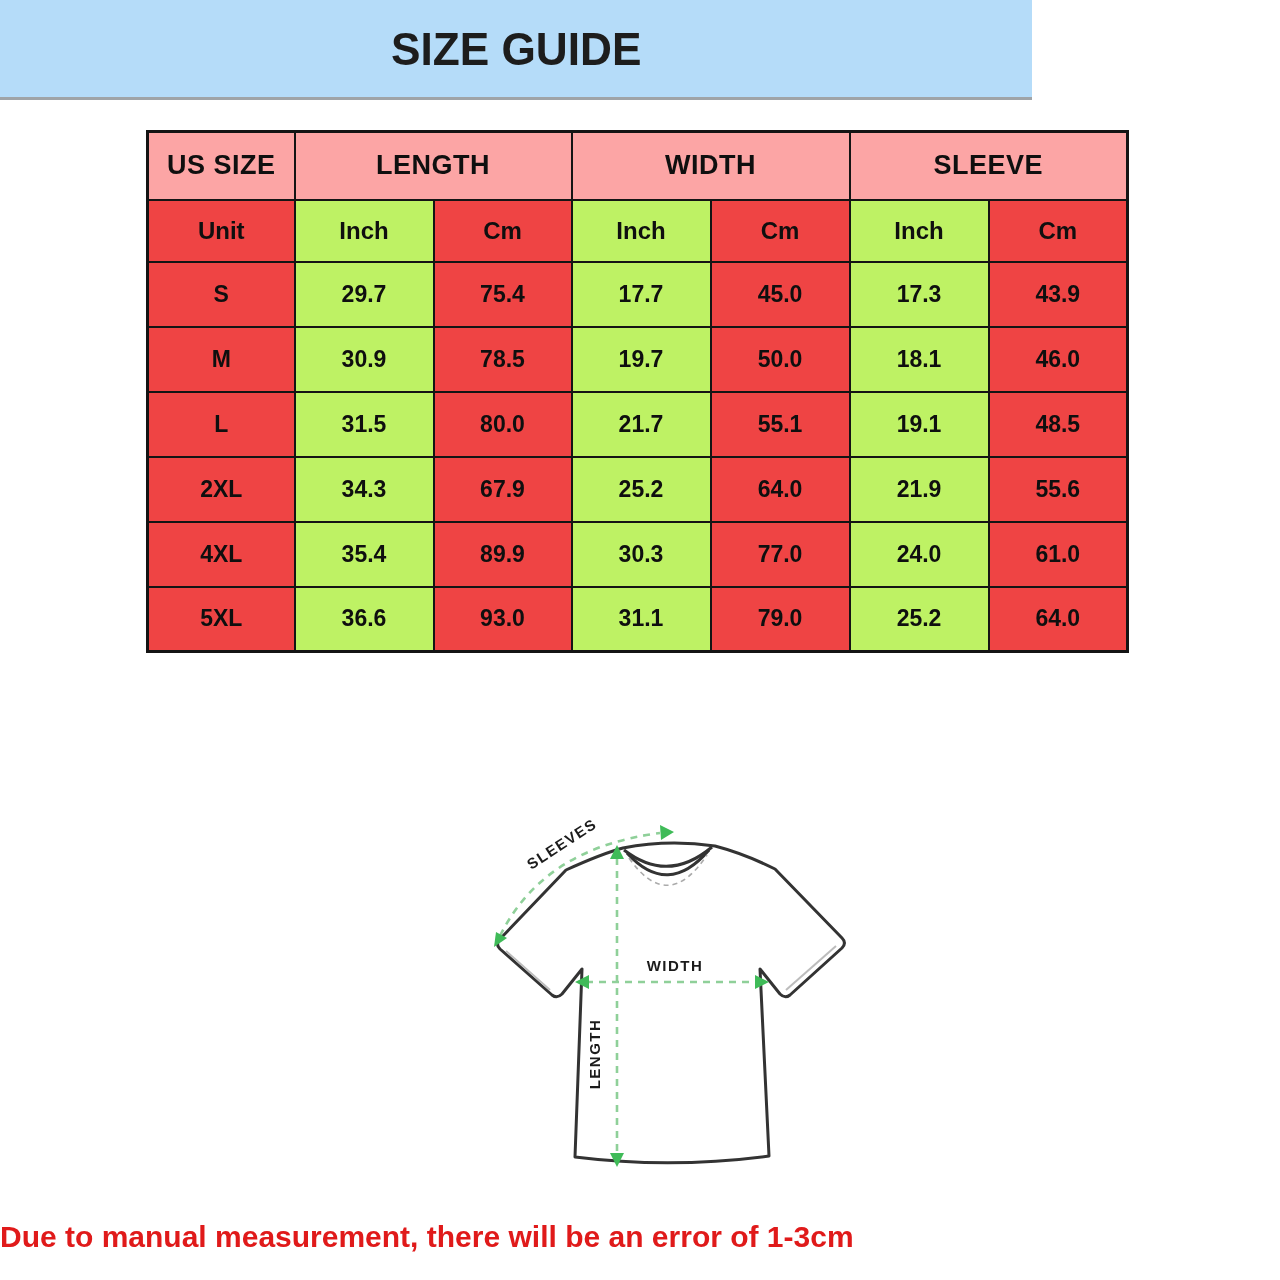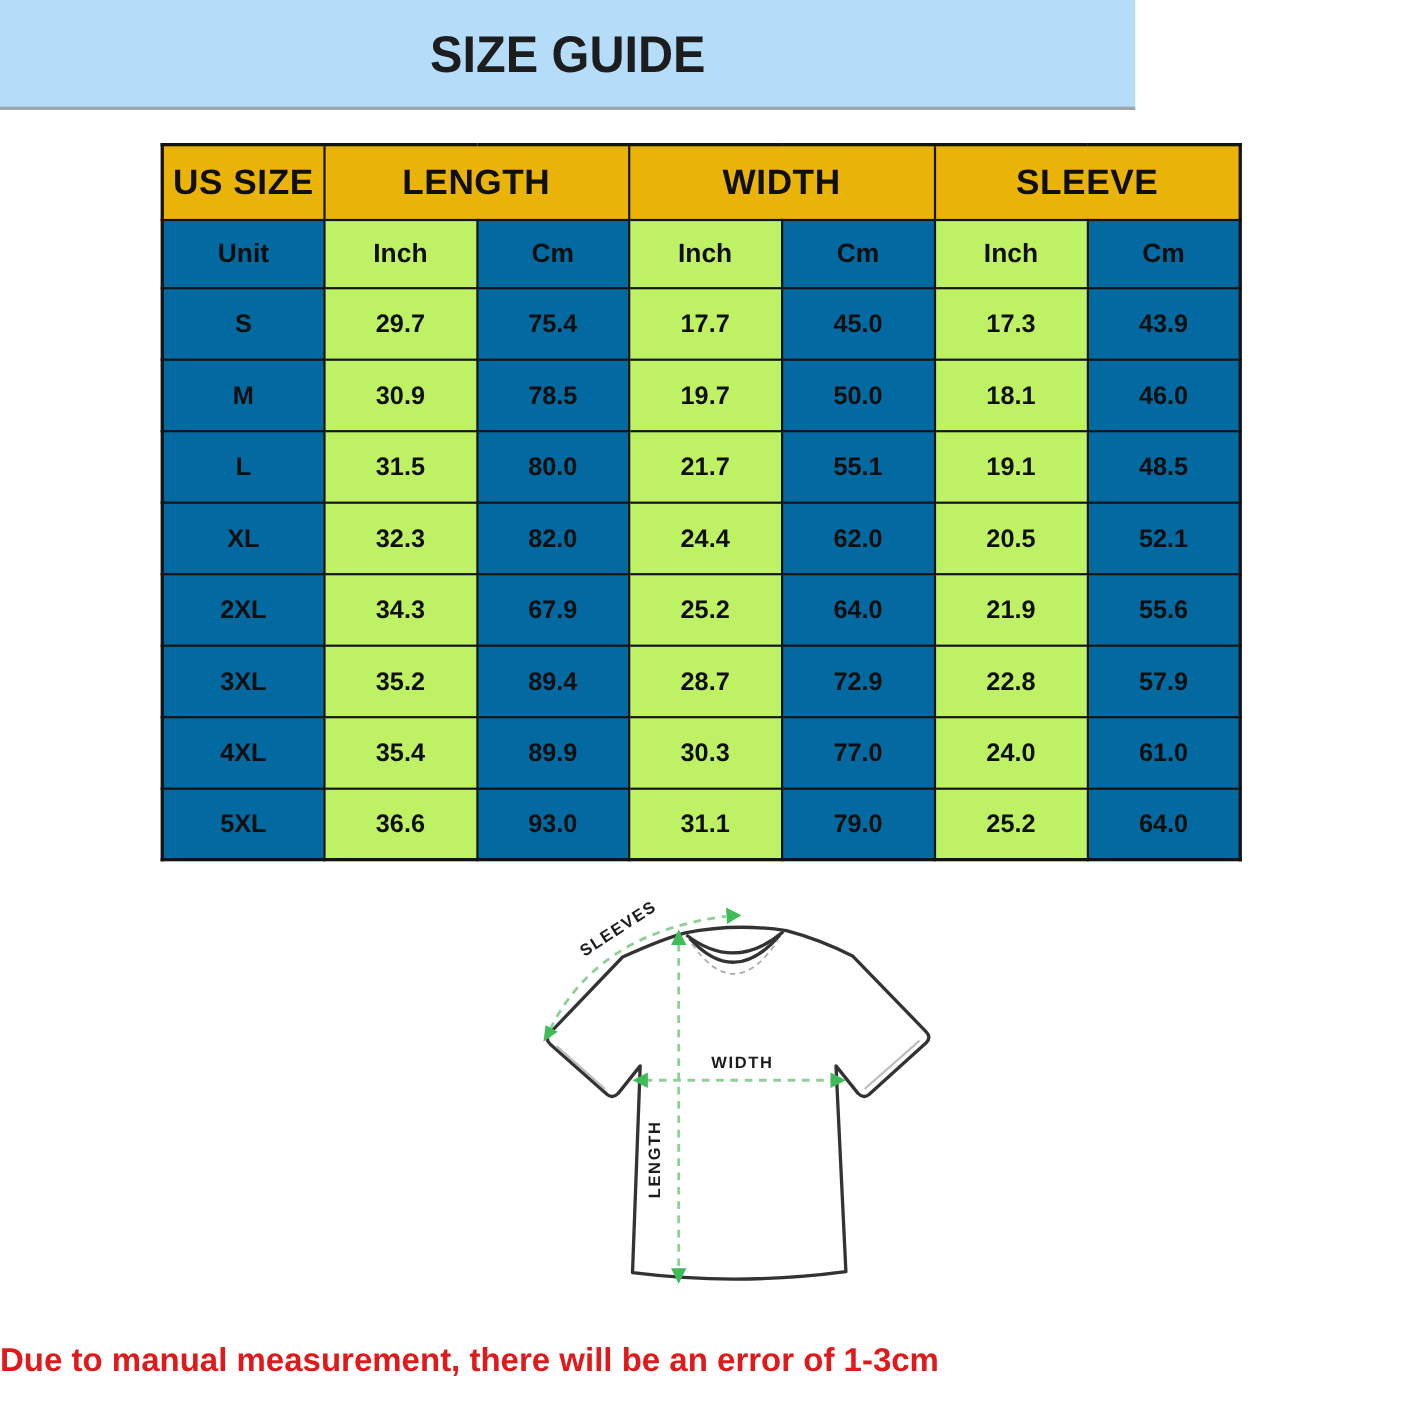--- a/index.html
+++ b/index.html
@@ -27,24 +27,24 @@
   table.size-table {
     position:absolute; left:146px; top:130px; width:980px;
     border-collapse:collapse; table-layout:fixed;
     border:3px solid #141414;
   }
   .size-table th, .size-table td {
     border:2px solid #141414;
     text-align:center; vertical-align:middle;
     color:#0f0f0f;
   }
-  .row-group th { height:68px; font-size:32px; font-weight:bold; background:#eab308; letter-spacing:0.5px; }
+  .row-group th { height:68px; font-size:27px; font-weight:bold; background:#fca5a5; letter-spacing:0.5px; }
   .row-unit  td { height:62px; font-size:24px; font-weight:bold; }
   .row-data  td { height:65px; font-size:23px; font-weight:bold; }
-  .bg-gray  { background:#0369a1; }
+  .bg-gray  { background:#ef4444; }
   .bg-white { background:#bef264; }
 
   
   .shirt-wrap { position:absolute; left:448px; top:806px; width:440px; height:380px; }
   .shirt-wrap svg { display:block; }
   .measure-text { font-family:"Liberation Sans", sans-serif; font-weight:bold; fill:#1b1b1b; }
 
   
   .disclaimer {
     position:absolute; left:0; top:1220px; width:1280px;
@@ -105,45 +105,27 @@
   <tr class="row-data">
     <td class="bg-gray">L</td>
     <td class="bg-white">31.5</td>
     <td class="bg-gray">80.0</td>
     <td class="bg-white">21.7</td>
     <td class="bg-gray">55.1</td>
     <td class="bg-white">19.1</td>
     <td class="bg-gray">48.5</td>
   </tr>
   <tr class="row-data">
-    <td class="bg-gray">XL</td>
-    <td class="bg-white">32.3</td>
-    <td class="bg-gray">82.0</td>
-    <td class="bg-white">24.4</td>
-    <td class="bg-gray">62.0</td>
-    <td class="bg-white">20.5</td>
-    <td class="bg-gray">52.1</td>
-  </tr>
-  <tr class="row-data">
     <td class="bg-gray">2XL</td>
     <td class="bg-white">34.3</td>
     <td class="bg-gray">67.9</td>
     <td class="bg-white">25.2</td>
     <td class="bg-gray">64.0</td>
     <td class="bg-white">21.9</td>
     <td class="bg-gray">55.6</td>
-  </tr>
-  <tr class="row-data">
-    <td class="bg-gray">3XL</td>
-    <td class="bg-white">35.2</td>
-    <td class="bg-gray">89.4</td>
-    <td class="bg-white">28.7</td>
-    <td class="bg-gray">72.9</td>
-    <td class="bg-white">22.8</td>
-    <td class="bg-gray">57.9</td>
   </tr>
   <tr class="row-data">
     <td class="bg-gray">4XL</td>
     <td class="bg-white">35.4</td>
     <td class="bg-gray">89.9</td>
     <td class="bg-white">30.3</td>
     <td class="bg-gray">77.0</td>
     <td class="bg-white">24.0</td>
     <td class="bg-gray">61.0</td>
   </tr>

